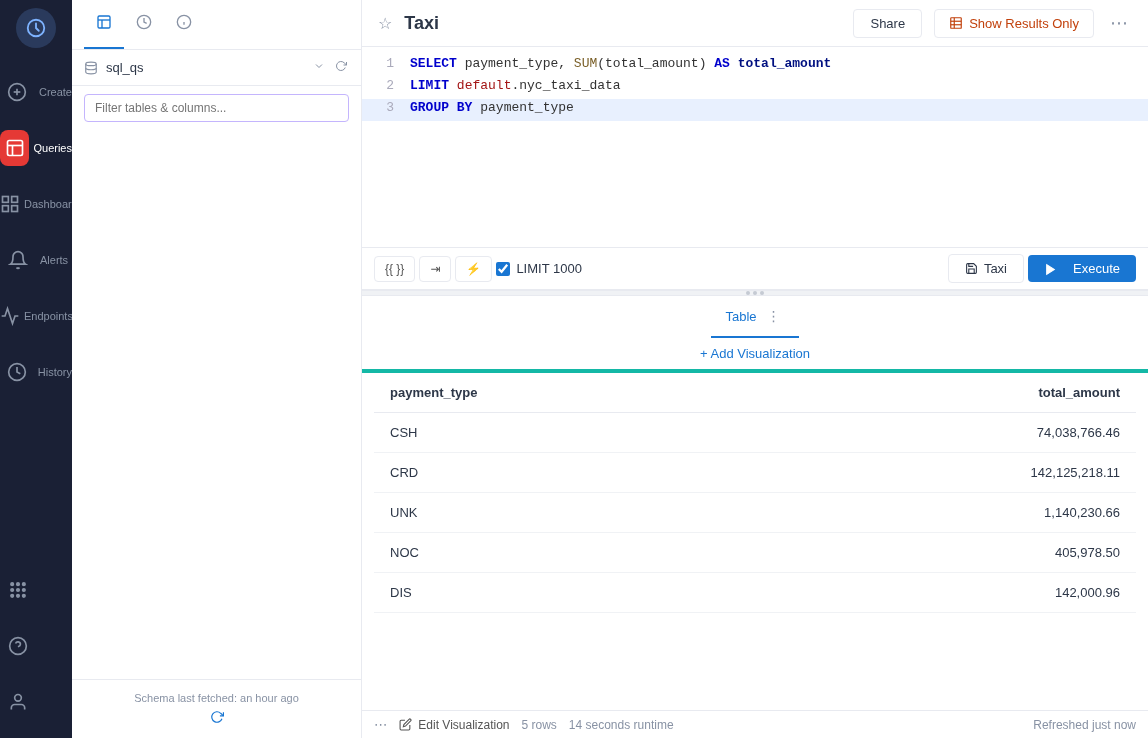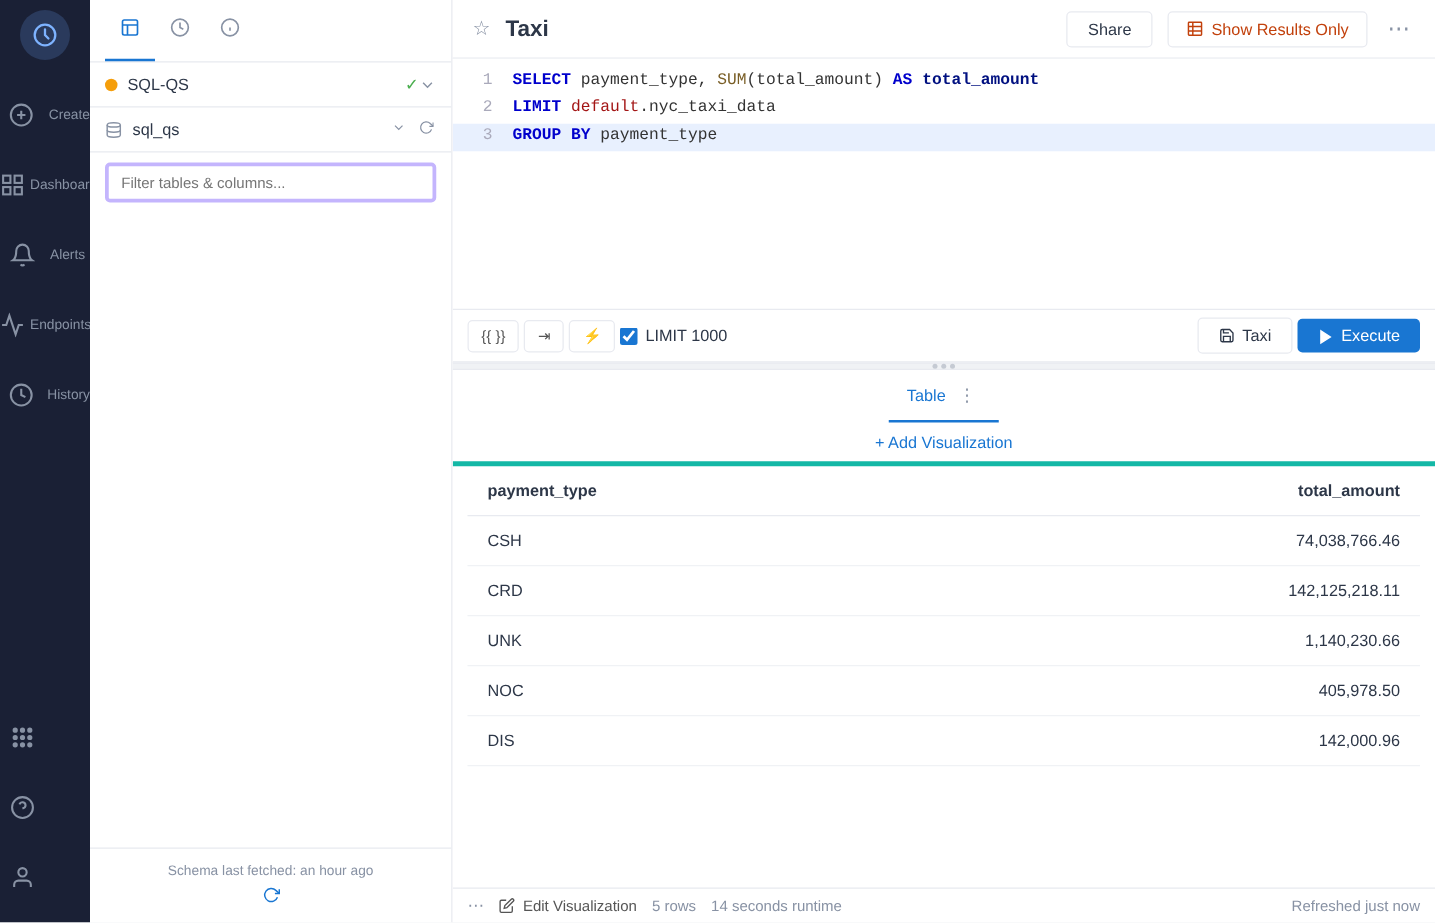--- a/index.html
+++ b/index.html
@@ -89,21 +89,21 @@
       border-bottom: 1px solid #e8eaf0;
     }
     .schema-icon { margin-right: 8px; color: #8892a4; }
     .schema-name { flex: 1; color: #2d3748; }
     .schema-actions { display: flex; gap: 6px; }
     .schema-action-btn { background: none; border: none; cursor: pointer; color: #8892a4; padding: 2px; }
 
     .filter-input {
       margin: 8px 12px;
       padding: 6px 10px;
-      border: 3px solid #c4b5fd;
+      border: 1px solid #c4b5fd;
       border-radius: 4px;
       font-size: 12px;
       color: #8892a4;
       width: calc(100% - 24px);
       outline: none;
     }
 
     .table-item {
       display: flex; align-items: center;
       padding: 8px 12px;
@@ -235,21 +235,21 @@
       display: flex; align-items: center; gap: 6px;
     }
     .btn-execute {
       padding: 6px 16px;
       border: none;
       background: #1976d2;
       border-radius: 4px;
       cursor: pointer;
       font-size: 13px;
       color: #fff;
-      display: flex; align-items: flex-end; gap: 6px;
+      display: flex; align-items: flex-end; gap: 16px;
       font-weight: 500;
     }
 
     
     .results-area {
       display: flex;
       flex-direction: column;
       flex: 1;
       overflow: hidden;
       background: #fff;
@@ -363,20 +363,30 @@
     <div class="sidebar-icon-wrap">
       <svg width="20" height="20" viewBox="0 0 24 24" fill="none" stroke="currentColor" stroke-width="2">
         <circle cx="12" cy="12" r="10"></circle>
           <line x1="12" y1="8" x2="12" y2="16"></line>
           <line x1="8" y1="12" x2="16" y2="12"></line>
       </svg>
     </div>
     <span>Create</span>
   </div>
 
+  <div class="sidebar-item active">
+    <div class="sidebar-icon-wrap">
+      <svg width="20" height="20" viewBox="0 0 24 24" fill="none" stroke="currentColor" stroke-width="2">
+        <rect x="3" y="3" width="18" height="18" rx="2"></rect>
+          <line x1="3" y1="9" x2="21" y2="9"></line>
+          <line x1="9" y1="21" x2="9" y2="9"></line>
+      </svg>
+    </div>
+    <span>Queries</span>
+  </div>
 
   <div class="sidebar-item">
     <div class="sidebar-icon-wrap">
       <svg width="20" height="20" viewBox="0 0 24 24" fill="none" stroke="currentColor" stroke-width="2">
         <rect x="3" y="3" width="7" height="7"></rect>
           <rect x="14" y="3" width="7" height="7"></rect>
           <rect x="3" y="14" width="7" height="7"></rect>
           <rect x="14" y="14" width="7" height="7"></rect>
       </svg>
     </div>
@@ -465,28 +475,20 @@
     </div>
     <div class="left-tab">
       <svg width="16" height="16" viewBox="0 0 24 24" fill="none" stroke="currentColor" stroke-width="2">
         <circle cx="12" cy="12" r="10"></circle>
           <line x1="12" y1="8" x2="12" y2="8"></line>
           <line x1="12" y1="12" x2="12" y2="16"></line>
       </svg>
     </div>
   </div>
 
-  <div class="datasource-selector">
-    <div class="datasource-dot"></div>
-    <span class="datasource-name">SQL-QS</span>
-    <span class="check-icon">✓</span>
-    <svg width="14" height="14" viewBox="0 0 24 24" fill="none" stroke="#8892a4" stroke-width="2">
-      <polyline points="6 9 12 15 18 9"></polyline>
-    </svg>
-  </div>
 
   <div class="schema-selector">
     <svg width="14" height="14" viewBox="0 0 24 24" fill="none" stroke="#8892a4" stroke-width="2" class="schema-icon">
       <ellipse cx="12" cy="5" rx="9" ry="3"></ellipse>
         <path d="M21 12c0 1.66-4 3-9 3s-9-1.34-9-3"></path>
         <path d="M3 5v14c0 1.66 4 3 9 3s9-1.34 9-3V5"></path>
     </svg>
     <span class="schema-name">sql_qs</span>
     <div class="schema-actions">
       <button class="schema-action-btn">

